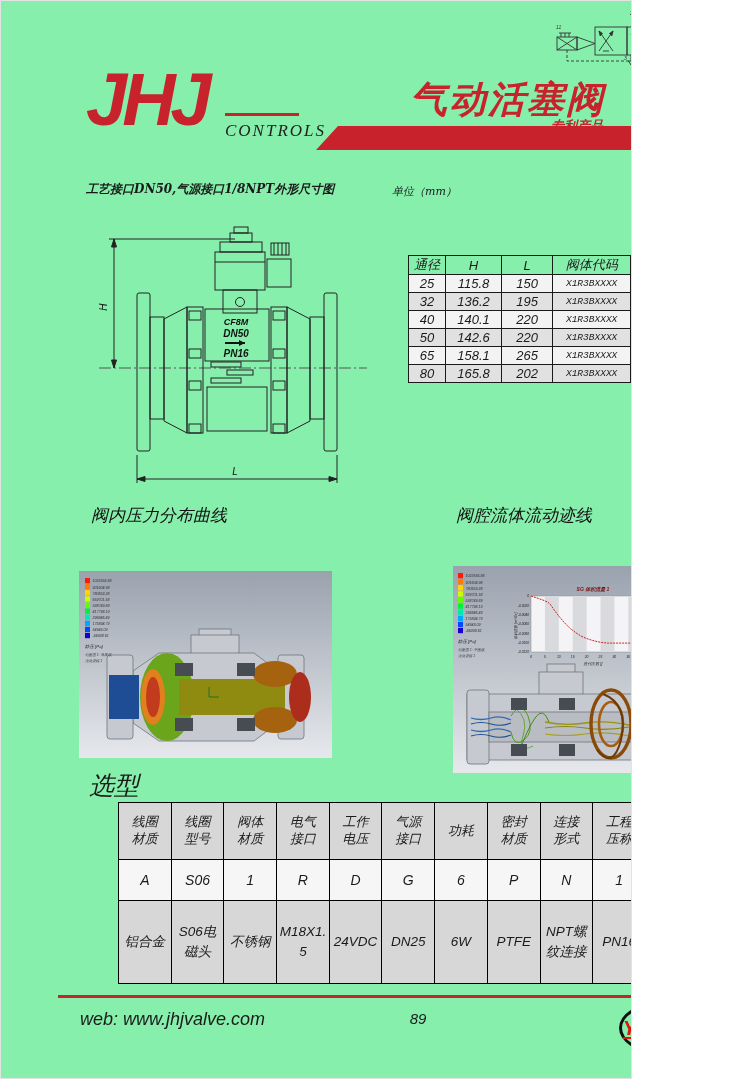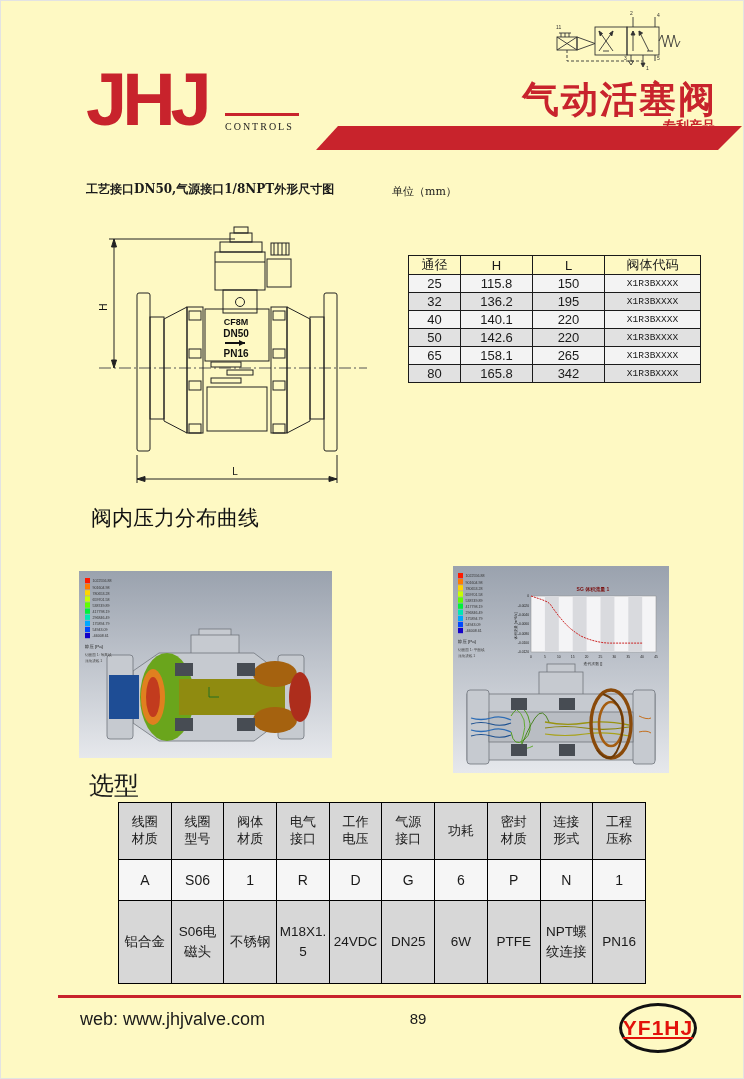--- a/index.html
+++ b/index.html
@@ -1,25 +1,25 @@
 <!DOCTYPE html>
 <html><head>
 <meta charset="utf-8">
 <style>
   :root{ --red:#C8232C; --ink:#1a1a1a; }
   html,body{ margin:0; padding:0; background:#fff; }
-  .page{ position:relative; width:744px; height:1079px; background:#fef9c3; overflow:hidden;
-         font-family:"Liberation Sans", sans-serif; color:var(--ink); border:1px solid #e3e3e3; box-sizing:border-box;}
+  .page{ position:relative; width:632px; height:1079px; background:#86efac; overflow:hidden;
+         font-family:"Liberation Sans", sans-serif; color:var(--ink); border:1px solid #e3e3e3; box-sizing:border-box;font-style:italic;}
   .abs{ position:absolute; }
 
   
   .logo-text{ left:85px; top:58px; font-size:74px; font-weight:bold; color:var(--red);
               letter-spacing:-5px; line-height:1.1; }
   .logo-line{ left:224px; top:112px; width:74px; height:3px; background:var(--red); }
-  .logo-sub{ left:224px; top:120px; font-family:"Liberation Serif",serif; font-size:10px;
+  .logo-sub{ left:224px; top:120px; font-family:"Liberation Serif",serif; font-size:17px;
              letter-spacing:2px; color:#222; }
   .prod-title{ right:26px; top:74px; font-family:"DejaVu Serif","Liberation Serif",serif;
                font-weight:bold; font-size:37px; color:var(--red); letter-spacing:2px; }
   .patent{ right:28px; top:116px; font-size:13px; font-weight:bold; color:var(--red); }
   .swoosh{ left:305px; top:119px; }
 
   
   .cap-main{ left:85px; top:180px; font-size:12px; font-weight:bold;
              font-family:"DejaVu Serif","Liberation Serif",serif; }
   .cap-unit{ left:391px; top:183px; font-size:11px;
@@ -28,21 +28,21 @@
   
   .dim-table{ left:407px; top:254px; border-collapse:collapse; table-layout:fixed;
               font-size:13px; text-align:center;border-radius:26px; }
   .dim-table th,.dim-table td{ border:1px solid #1a1a1a; height:17px; padding:0 2px;
               font-weight:normal; text-align:center; }
   .dim-table .alt-a{ background:#f3f3f3; }
   .dim-table .alt-b{ background:#e1e1e1; }
   .dim-table td.code{ font-family:"Liberation Mono","DejaVu Sans Mono",monospace; font-size:9.5px;margin-top:20px; }
 
   
-  .sec-title{ font-size:21px; color:#111; font-family:"DejaVu Serif","Liberation Serif",serif; }
+  .sec-title{ font-size:17px; color:#111; font-family:"DejaVu Serif","Liberation Serif",serif; }
   .sec-left{ left:90px; top:503px; }
   .sec-right{ left:455px; top:503px; }
   .sel-title{ left:88px; top:768px; font-size:25px;
               font-family:"DejaVu Serif","Liberation Serif",serif; }
 
   
   .cfd-left{ left:78px; top:570px; }
   .cfd-right{ left:452px; top:565px; }
 
   
@@ -234,27 +234,28 @@
         </tr>
         <tr class="alt-a">
           <td>65</td>
           <td>158.1</td>
           <td>265</td>
           <td class="code">X1R3BXXXX</td>
         </tr>
         <tr class="alt-b">
           <td>80</td>
           <td>165.8</td>
-          <td>342</td>
+          <td>202</td>
           <td class="code">X1R3BXXXX</td>
         </tr>
       </tbody>
   </table>
 
   <div class="abs sec-title sec-left">阀内压力分布曲线</div>
+  <div class="abs sec-title sec-right">阀腔流体流动迹线</div>
 
   <svg class="abs cfd-left" width="253" height="187" viewBox="0 0 253 187">
     <defs>
       <linearGradient id="gbg1" x1="0" y1="0" x2="0" y2="1">
         <stop offset="0" stop-color="#9aa2ae"></stop>
           <stop offset="1" stop-color="#e6e8ec"></stop>
       </linearGradient>
     </defs>
     <rect x="0" y="0" width="253" height="187" fill="url(#gbg1)"></rect>
 

